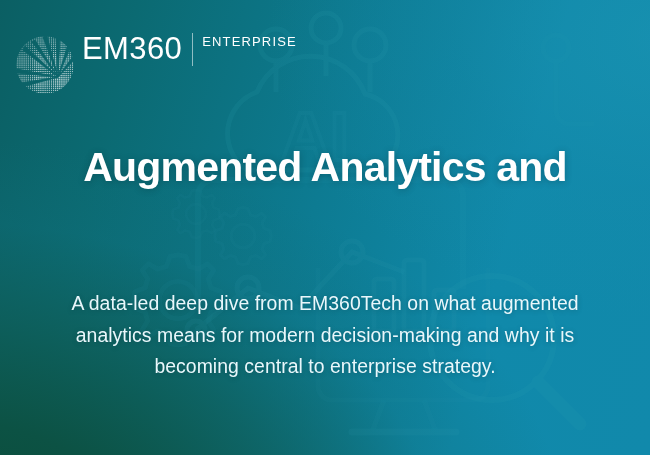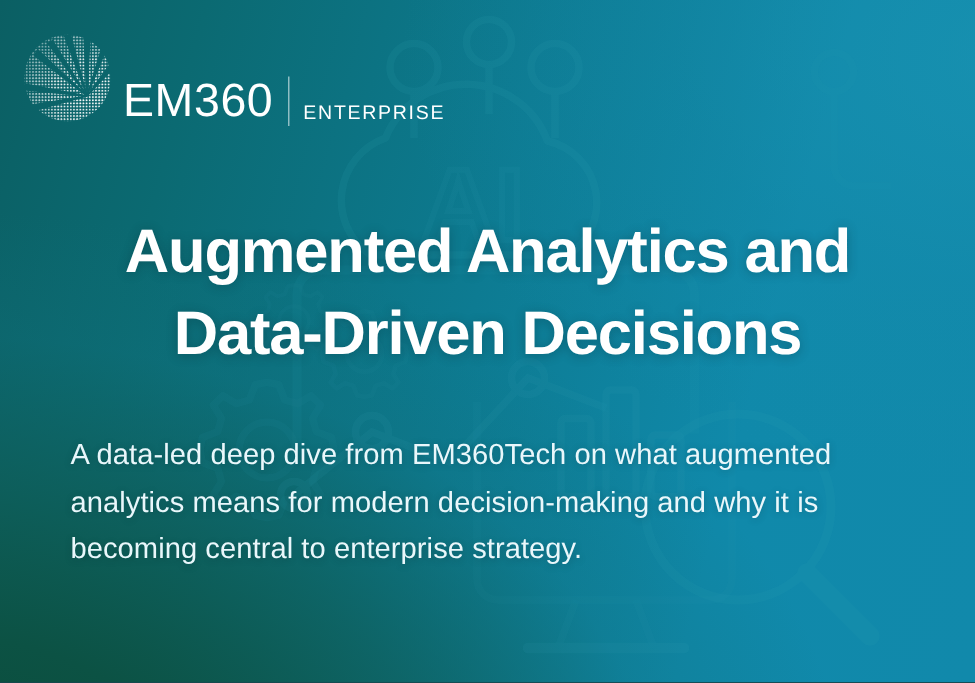--- a/index.html
+++ b/index.html
@@ -51,23 +51,23 @@
     position: absolute;
     inset: 0;
     opacity: 0.40;
   }
   .watermark svg { display: block; }
 
   
   .logo {
     position: absolute;
     left: 13px;
-    top: 16px;
+    top: 33px;
     display: flex;
-    align-items: flex-end;
+    align-items: flex-start;
     height: 68px;
   }
   .logo-mark {
     width: 64px;
     height: 64px;
     flex: none;
     margin-right: 5px;
   }
   .logo-word {
     color: #ffffff;
@@ -109,21 +109,21 @@
   }
   .headline .l2 { display: block; }
 
   
   .subtitle {
     position: absolute;
     left: 50%;
     transform: translateX(-50%);
     top: 288px;
     width: 556px;
-    text-align: left;
+    text-align: center;
     color: #e9f7fb;
     font-size: 19.4px;
     line-height: 1.63;
     font-weight: 300;
     letter-spacing: 0.05px;
     text-shadow: 0 1px 5px rgba(4,40,45,0.25);
   }
 </style>
 </head>
 <body>
@@ -242,18 +242,17 @@
     </div>
     <div class="logo-word">EM360</div>
     <div class="logo-divider"></div>
     <div class="logo-sub">
       <div>ENTERPRISE</div>
     </div>
   </div>
 
   <div class="headline">
     <span>Augmented Analytics and</span>
-    <span class="l2">Data-Driven Decisions</span>
   </div>
 
   <div class="subtitle">A data-led deep dive from EM360Tech on what augmented analytics means for modern decision-making and why it is becoming central to enterprise strategy.</div>
 
 </div>
 
 </body></html>

